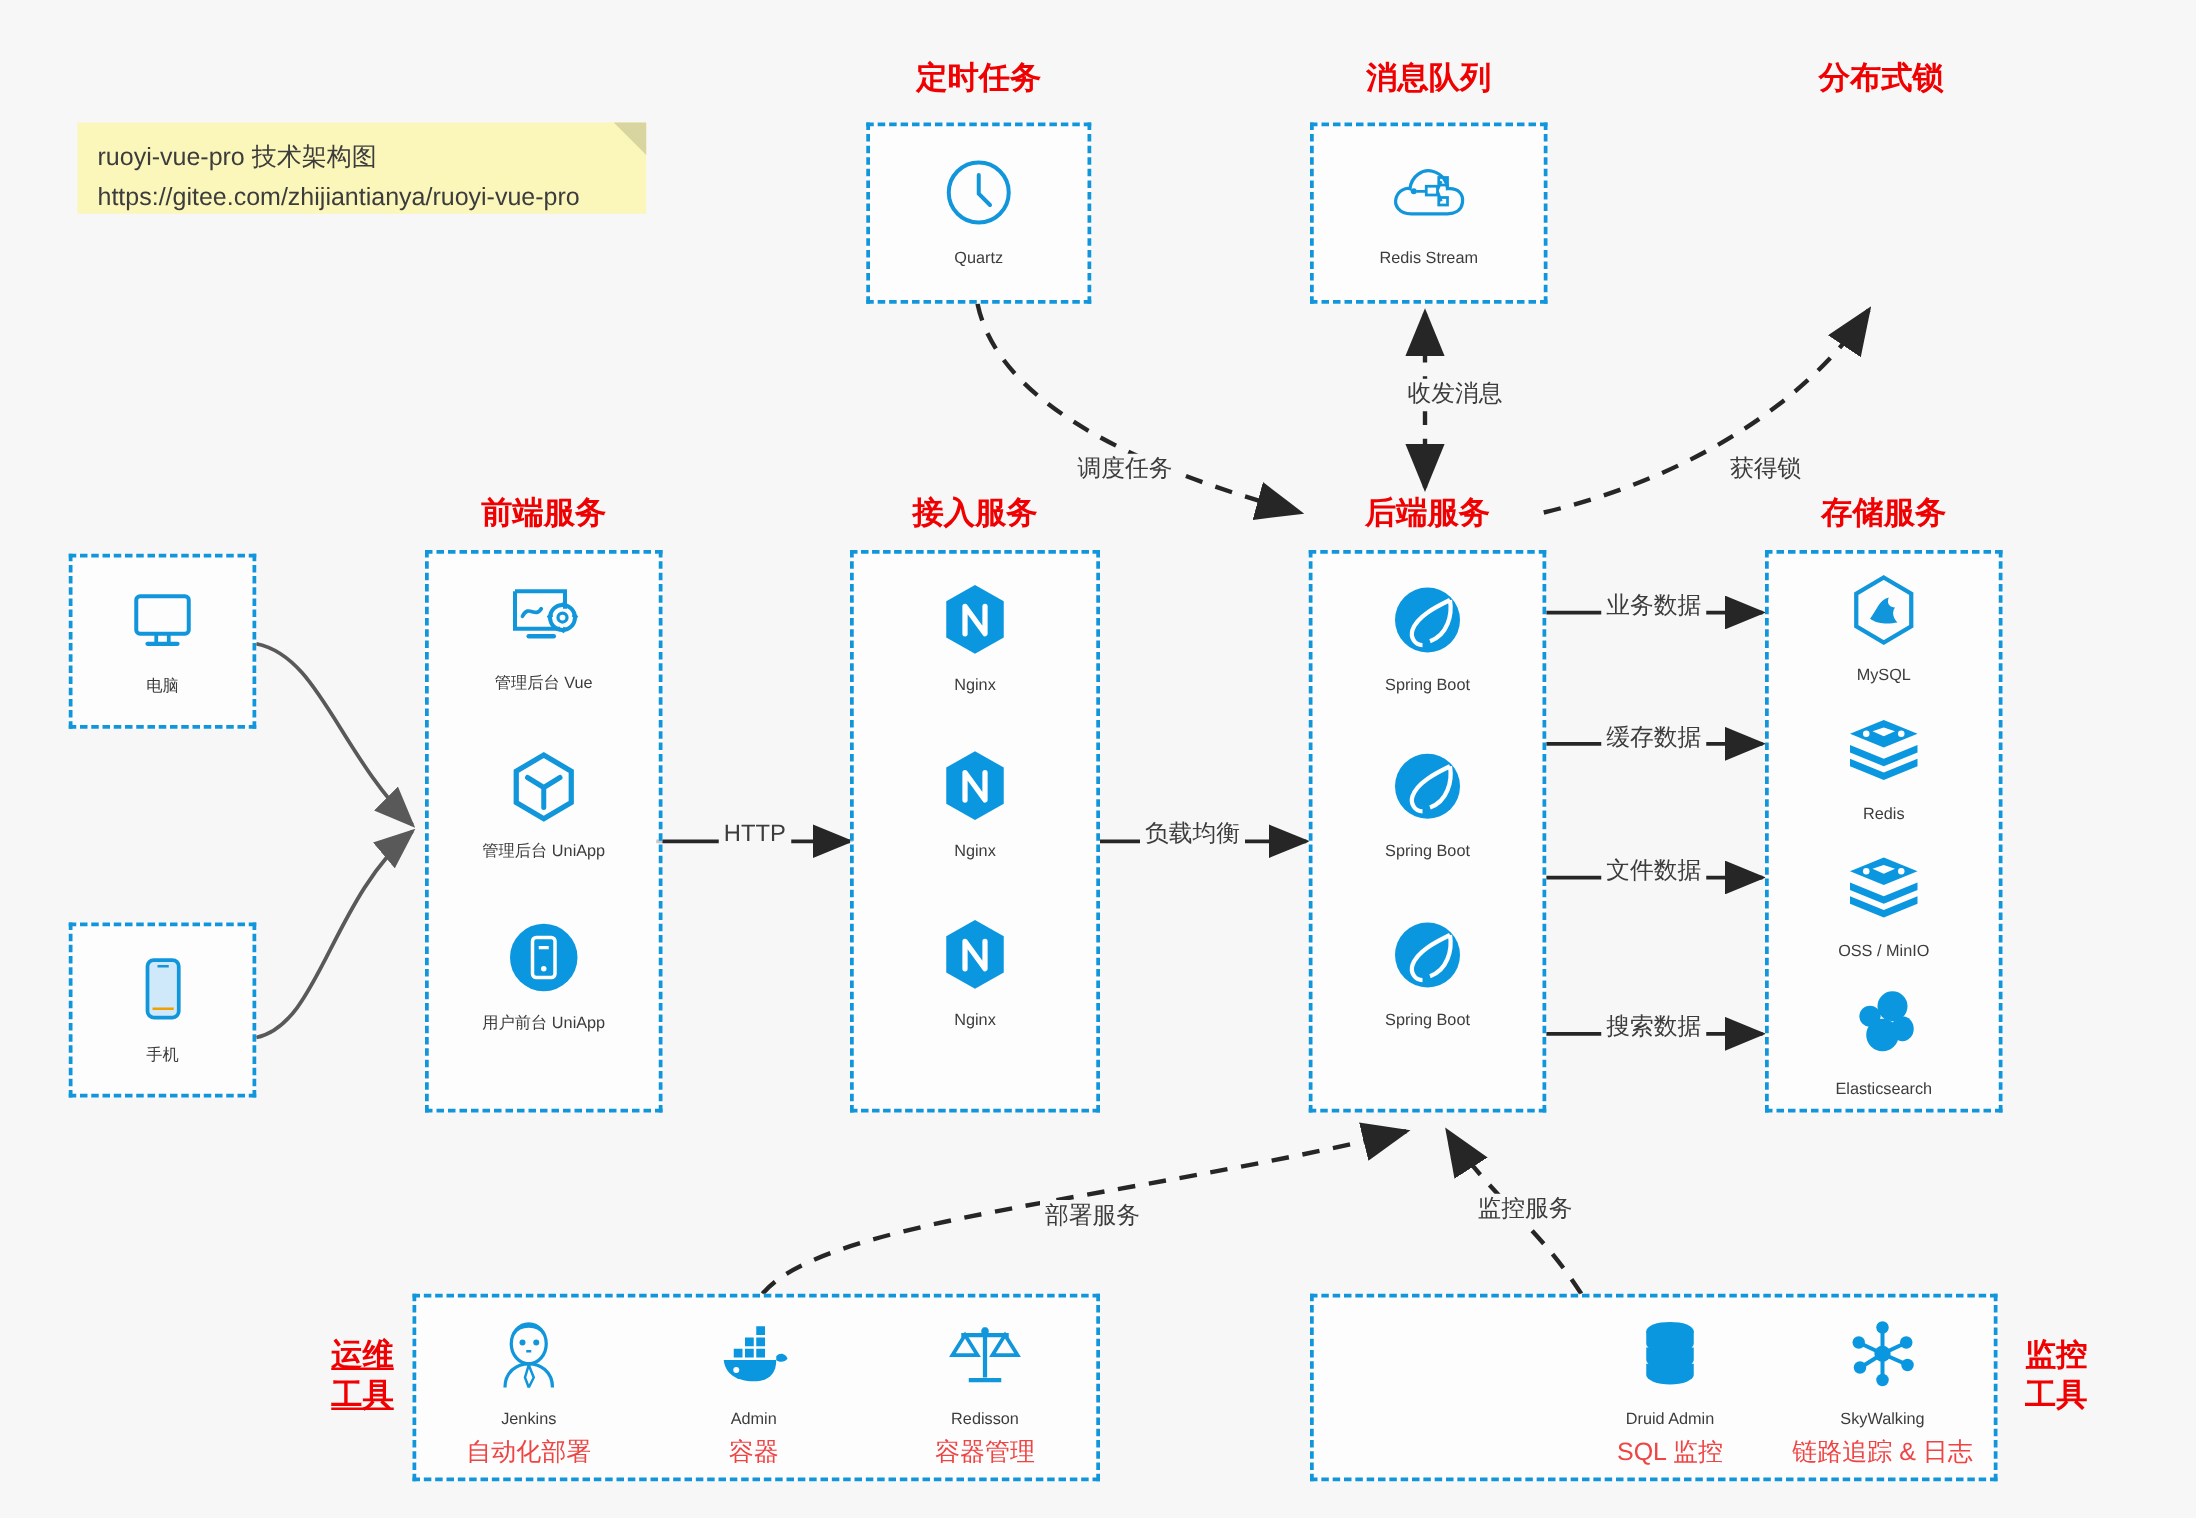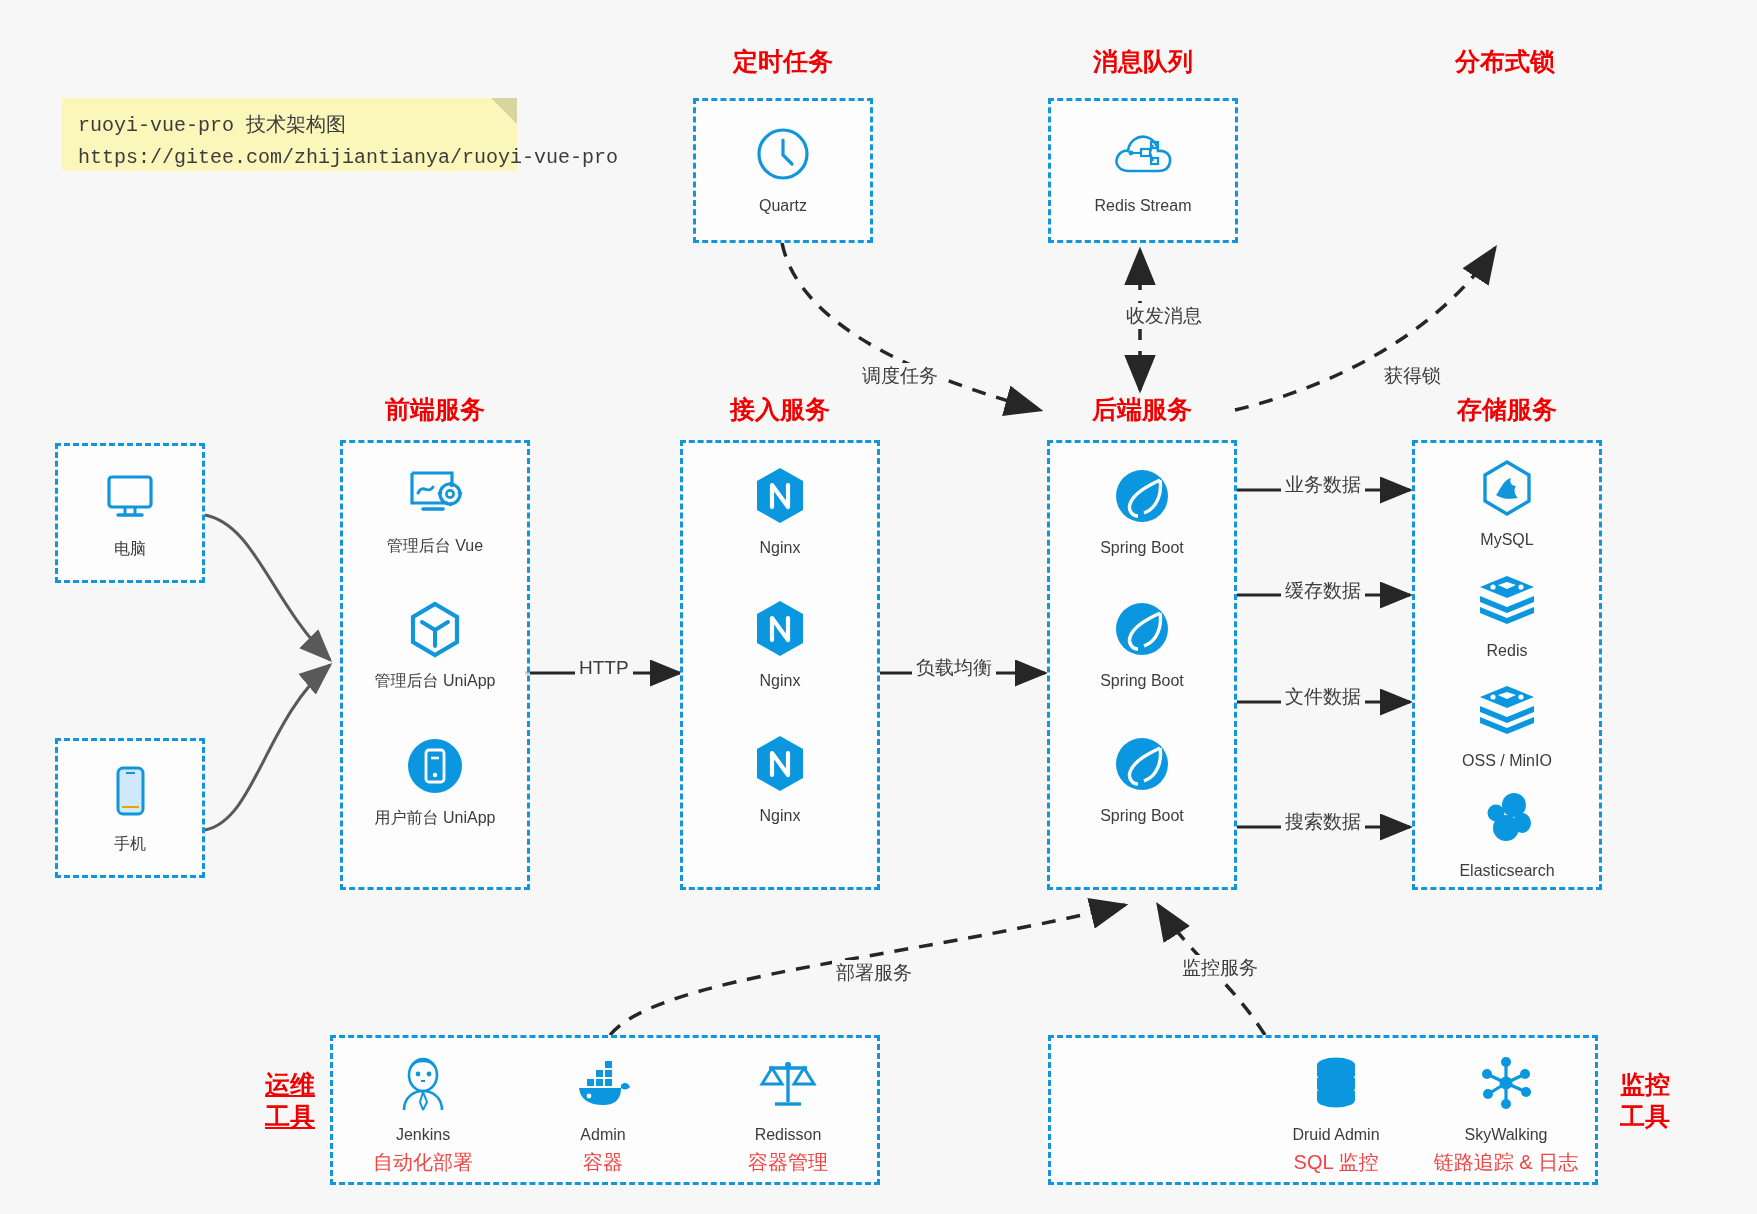--- a/index.html
+++ b/index.html
@@ -12,42 +12,41 @@
   }
   .canvas{position:absolute;left:0;top:0;width:1757px;height:1214px;}
   svg.edges{position:absolute;left:0;top:0;width:1757px;height:1214px;pointer-events:none;}
 
   
   .note{
     position:absolute;left:62px;top:98px;width:455px;height:73px;
     background:#fbf6ba;
     box-sizing:border-box;
     padding:12px 16px 0 16px;
-    font-family:Liberation Mono, monospace;
   }
   .note .corner{
     position:absolute;right:0;top:0;width:0;height:0;
     border-left:26px solid transparent;border-top:26px solid #d9d5a0;
   }
   .note .line{font-size:20px;line-height:32px;color:#3c3c3c;white-space:nowrap;}
 
   
   .group{
     position:absolute;box-sizing:border-box;
     border:3px dashed #1296db;background:rgba(255,255,255,0.75);
   }
   .grouptitle{
     position:absolute;color:#f00000;font-weight:bold;font-size:25px;
     white-space:nowrap;text-align:center;
   }
   .grouptitle.side{line-height:32px;}
 
   
   .node{position:absolute;text-align:center;width:100%;}
-  .nodelabel{font-size:16px;color:#3c3c3c;line-height:26px;white-space:nowrap;}
+  .nodelabel{font-size:13px;color:#3c3c3c;line-height:26px;white-space:nowrap;}
   .nodesub{font-size:20px;color:#ef4444;line-height:28px;white-space:nowrap;}
   .icon{display:flex;align-items:center;justify-content:center;height:62px;margin-bottom:8px;}
   .icon svg{display:block;}
 
   .stackitem{position:absolute;width:100%;text-align:center;}
   .toolitem{position:absolute;text-align:center;}
 
   
   .elabel{
     position:absolute;background:#f7f7f7;font-size:19px;color:#3c3c3c;

